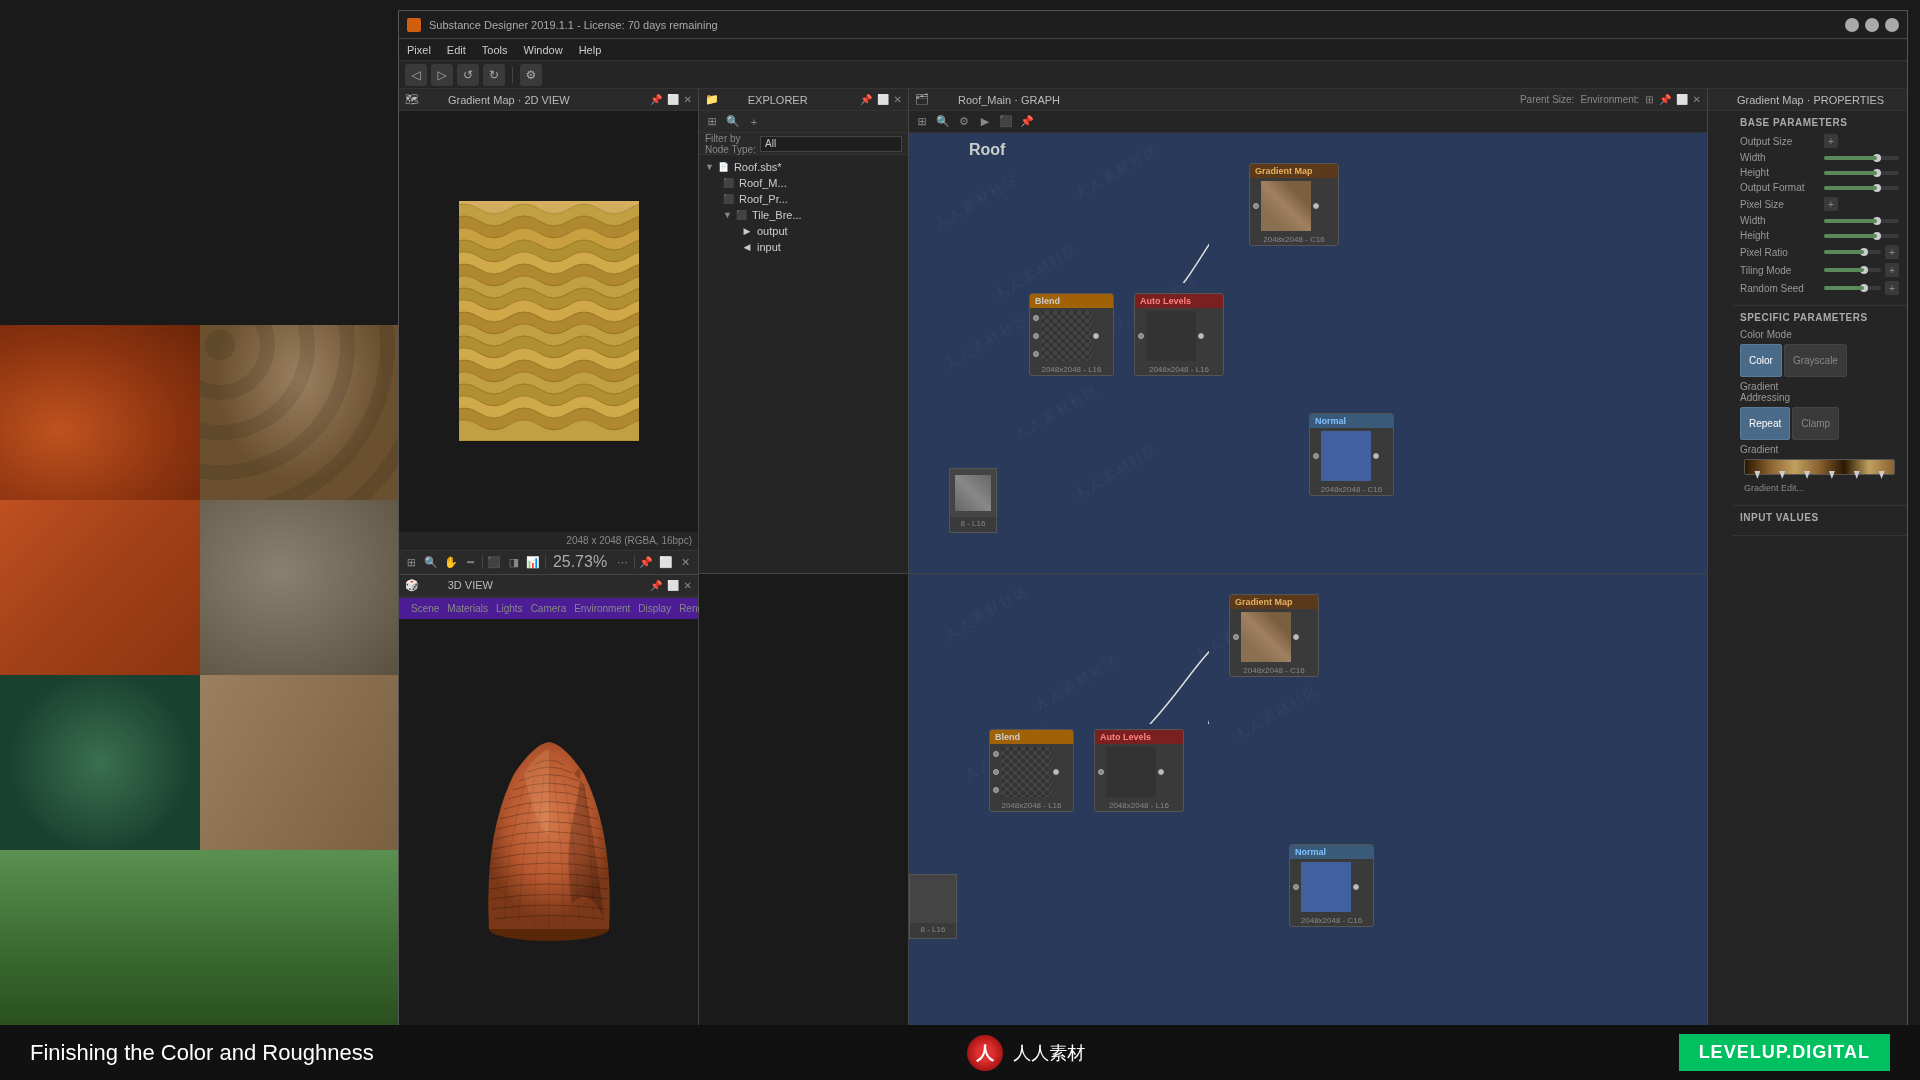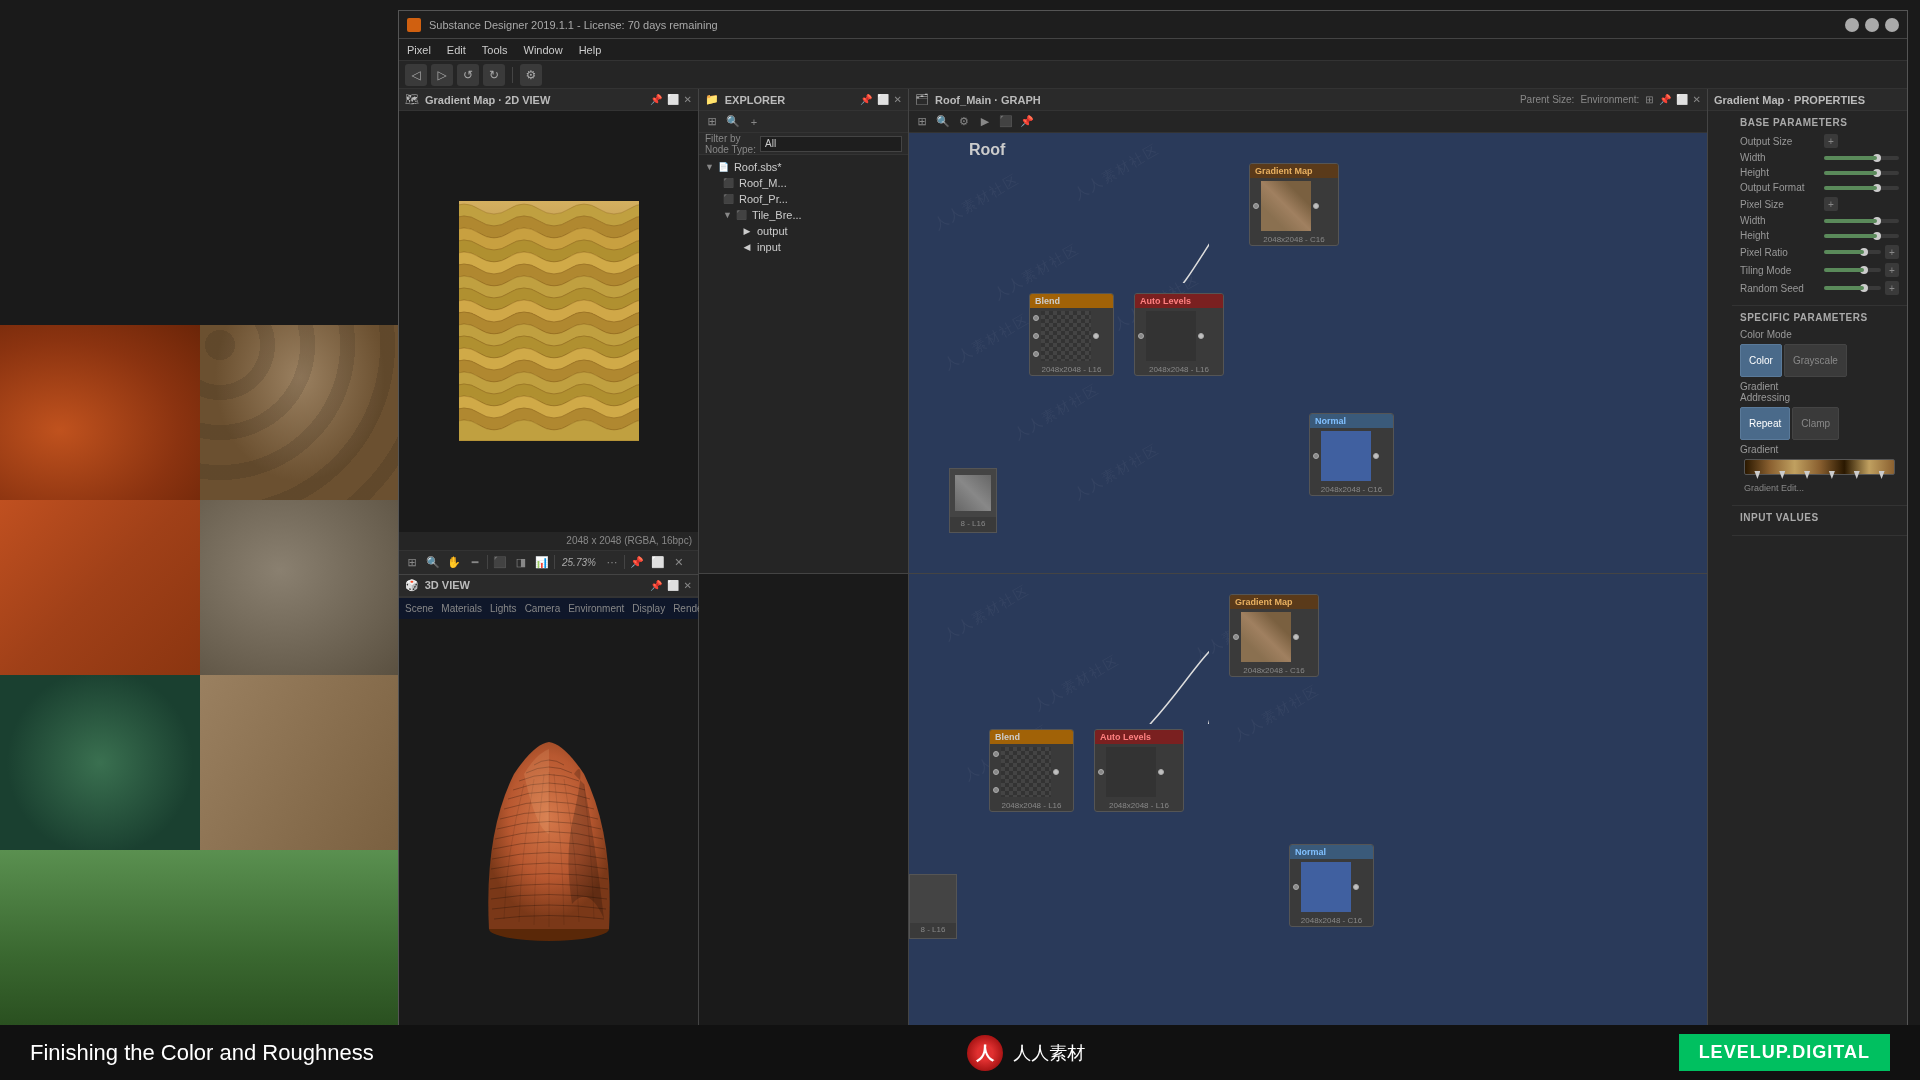--- a/index.html
+++ b/index.html
@@ -213,21 +213,21 @@
       height: 22px;
       background: #2a2a2a;
       display: flex;
       align-items: center;
       padding: 0 6px;
       gap: 6px;
       font-size: 11px;
       color: #bbb;
       border-bottom: 1px solid #333;
     }
-    .panel-header .ph-title { flex: 1; font-weight: 700; }
+    .panel-header .ph-title { flex: 1; font-weight: 400; margin-left: 23px; }
     .panel-header .ph-icons { display: flex; gap: 4px; }
     .panel-header .ph-icon { color: #888; cursor: pointer; font-size: 10px; }
 
     .view-2d-content {
       flex: 1;
       background: #1a1a1a;
       display: flex;
       align-items: center;
       justify-content: center;
       overflow: hidden;
@@ -264,47 +264,46 @@
       padding: 0 4px;
       gap: 3px;
       border-top: 1px solid #333;
     }
     .vt-btn {
       width: 18px; height: 18px;
       display: flex; align-items: center; justify-content: center;
       font-size: 11px; color: #888; cursor: pointer;
     }
     .vt-zoom {
-      font-size: 10px; color: #aaa;
+      font-size: 16px; color: #aaa;
       margin: 16px 4px;
-      font-style: italic;
     }
     .vt-sep { width: 1px; height: 14px; background: #444; }
 
     
     .panel-3dview {
       flex: 1;
       display: flex;
       flex-direction: column;
     }
     .view-3d-content {
       flex: 1;
       background: #1a1a1a;
       display: flex;
       align-items: center;
       justify-content: center;
       position: relative;
       overflow: hidden;
     }
     .view-3d-toolbar2 {
       height: 22px;
-      background: #0f172a;
-      display: flex;
-      align-items: center;
-      padding: 0 6px;
+      background: #4c1d95;
+      display: flex;
+      align-items: center;
+      padding: 0 12px;
       gap: 8px;
       font-size: 10px;
       color: #888;
       border-top: 1px solid #333;
     }
     .view-3d-toolbar2 span { cursor: pointer; }
 
     
     .panel-col-mid {
       flex: 1;

